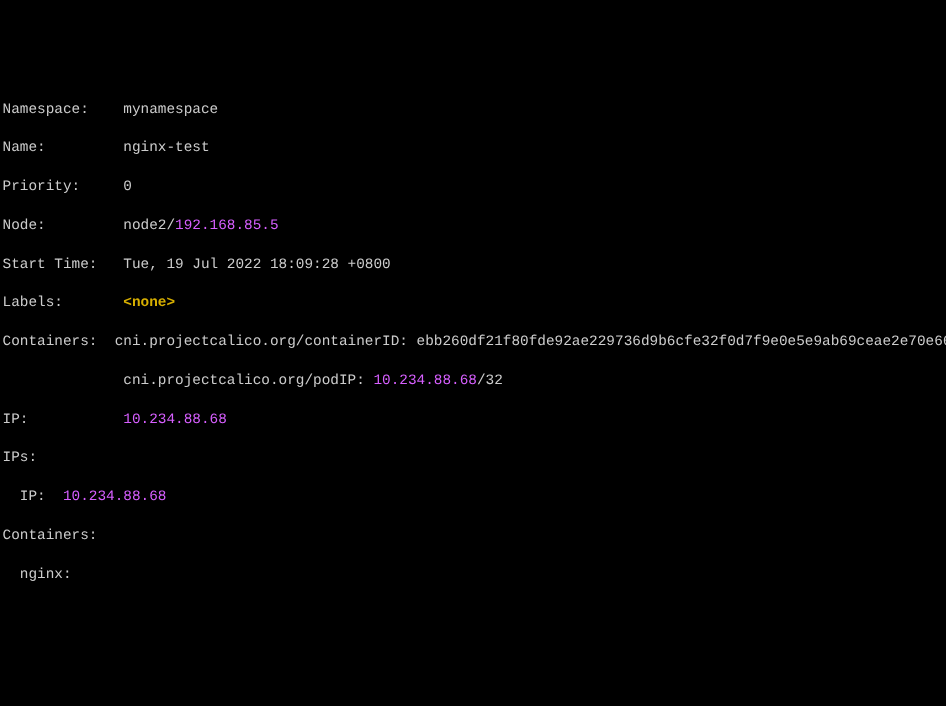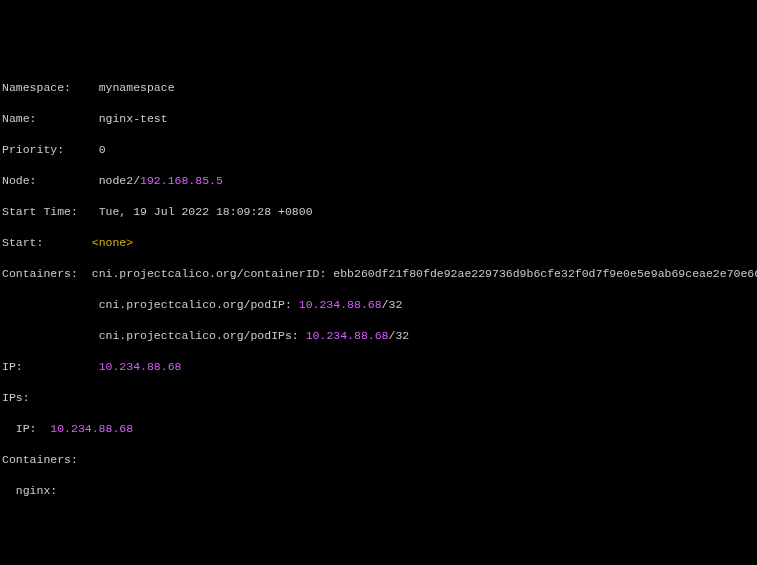--- a/index.html
+++ b/index.html
@@ -9,38 +9,37 @@
     font-family: 'Courier New', monospace;
     font-size: 11.5px;
     line-height: 1.35;
     padding: 2px;
     width: 757px;
     white-space: pre;
   }
   .white { color: #fff; }
   .magenta { color: #d75fff; }
   .red { color: #ff5555; }
-  .yellow { color: #d7af00; }
+  .yellow { color: #d7af00; font-weight: bold; }
   .line { display: block; }
 </style>
 </head>
 <body>
 
 
 
 <div>
 <span class="line"><span>Namespace:</span>    <span>mynamespace</span></span>
 <span class="line"><span>Name:</span>         <span>nginx-test</span></span>
 <span class="line"><span>Priority:</span>     <span>0</span></span>
 <span class="line"><span>Node:</span>         <span>node2/</span><span class="magenta">192.168.85.5</span></span>
 <span class="line"><span>Start Time:</span>   <span>Tue, 19 Jul 2022 18:09:28 +0800</span></span>
-<span class="line"><span>Start:</span>       <span class="yellow">&lt;none&gt;</span></span>
+<span class="line"><span>Labels:</span>       <span class="yellow">&lt;none&gt;</span></span>
 <span class="line"><span>Containers:</span>  <span>cni.projectcalico.org/containerID: ebb260df21f80fde92ae229736d9b6cfe32f0d7f9e0e5e9ab69ceae2e70e6654</span></span>
 <span class="line">              <span>cni.projectcalico.org/podIP: </span><span class="magenta">10.234.88.68</span><span>/32</span></span>
-<span class="line">              <span>cni.projectcalico.org/podIPs: </span><span class="magenta">10.234.88.68</span><span>/32</span></span>
 <span class="line"><span>IP:</span>           <span class="magenta">10.234.88.68</span></span>
 <span class="line"><span>IPs:</span></span>
 <span class="line"><span>  IP:  </span><span class="magenta">10.234.88.68</span></span>
 <span class="line"><span>Containers:</span></span>
 <span class="line"><span>  nginx:</span></span>
 
 
 
 
 

